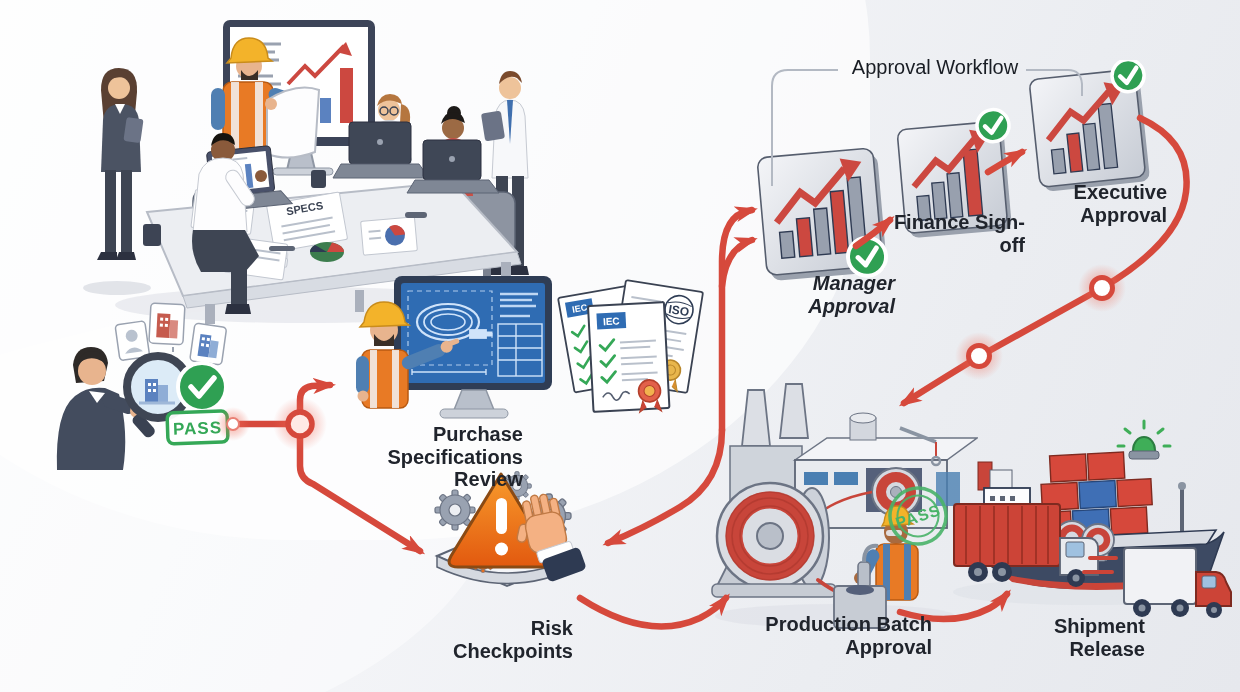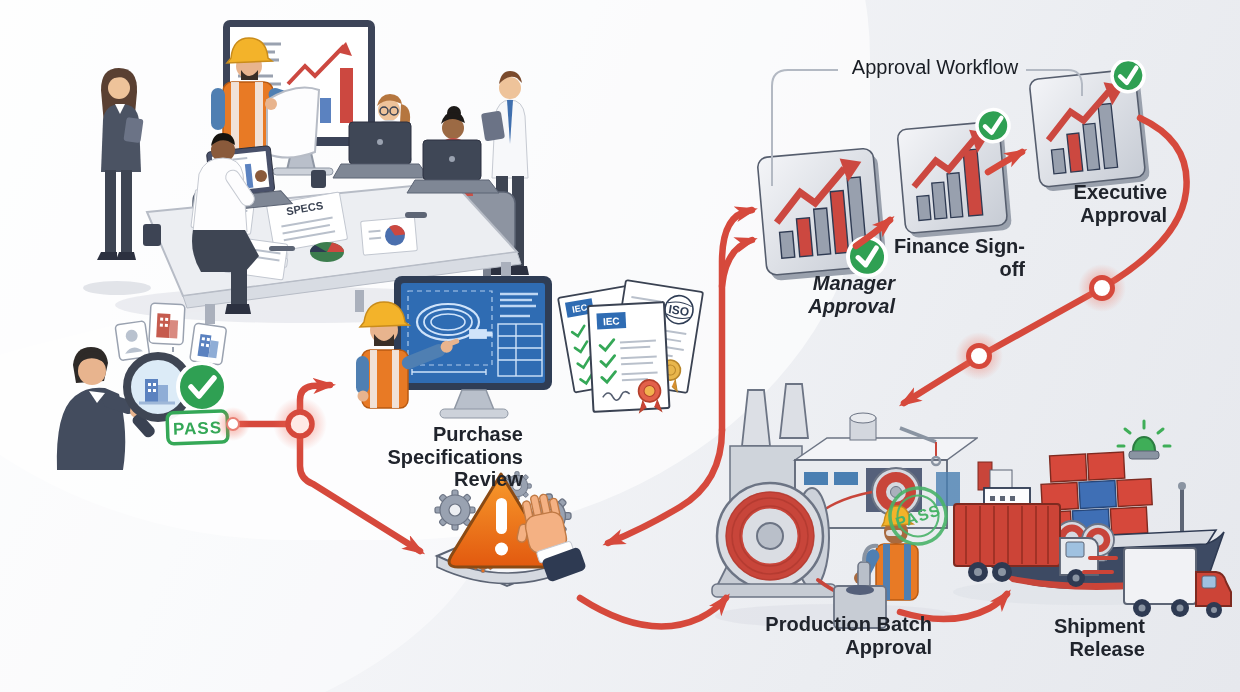--- a/index.html
+++ b/index.html
@@ -681,17 +681,18 @@
     <g>
       <circle cx="979" cy="356" r="24" fill="url(#glowG)"></circle>
       <circle cx="979" cy="356" r="10.5" fill="#fff" stroke="#d6493c" stroke-width="5"></circle>
     </g>
   </svg>
 
   <div class="wftitle" style="left:840px;top:56px;width:190px;">Approval Workflow</div>
 
   <div class="label" style="left:327px;top:423px;width:196px;">Purchase Specifications Review</div>
   <div class="label" style="left:755px;top:272px;width:140px;font-style:italic;">Manager Approval</div>
-  <div class="label" style="left:885px;top:235px;width:140px;">Finance Sign-off</div>
+  <div class="label" style="left:885px;top:211px;width:140px;">Finance Sign-off</div>
   <div class="label" style="left:1017px;top:181px;width:150px;">Executive Approval</div>
+  <div class="label" style="left:443px;top:617px;width:130px;">Risk Checkpoints</div>
   <div class="label" style="left:712px;top:613px;width:220px;">Production Batch Approval</div>
   <div class="label" style="left:1015px;top:615px;width:130px;">Shipment Release</div>
 </div>
 
 </body></html>

